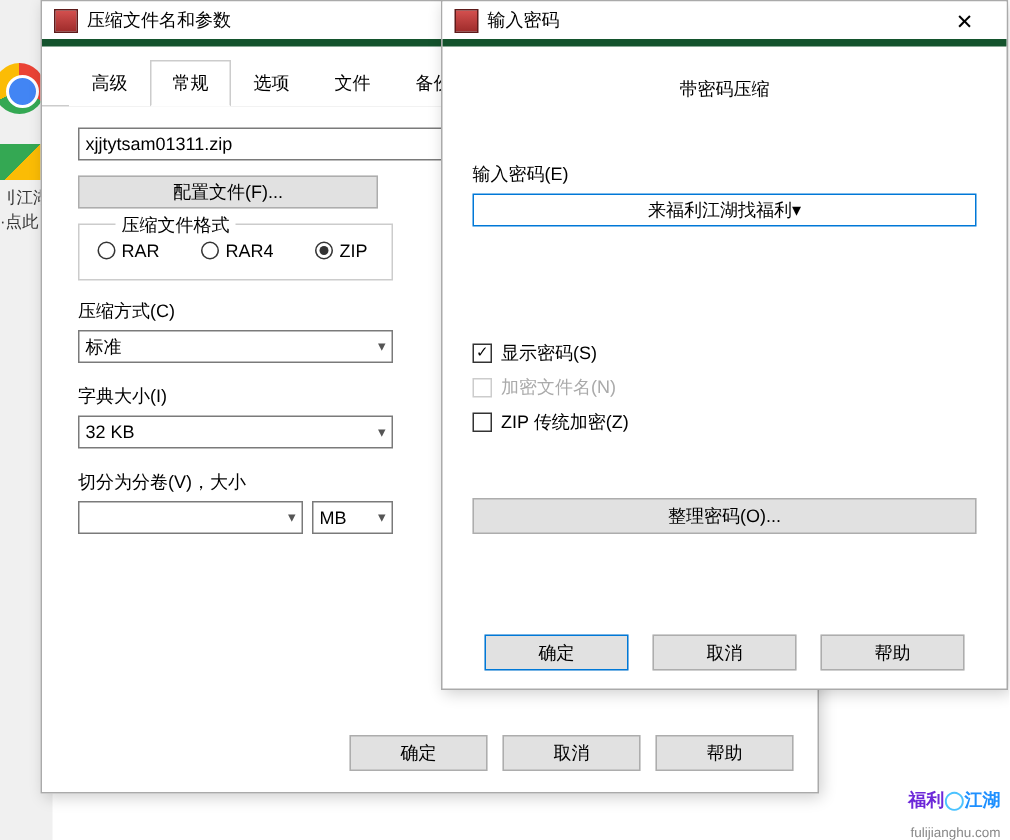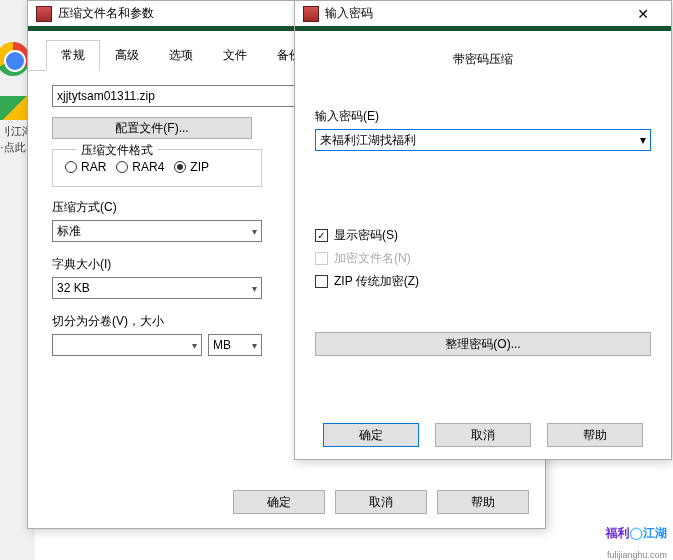--- a/index.html
+++ b/index.html
@@ -20,31 +20,31 @@
 .tab{padding:6px 14px;border:1px solid transparent;cursor:pointer;background:#fff;position:relative;top:1px}
 .tab.active{border:1px solid #ccc;border-bottom:1px solid #fff}
 .body1{padding:14px 24px}
 .field-label{margin-bottom:4px;font-size:12px}
 .row{display:flex;align-items:center;gap:6px;margin-bottom:10px}
 .text-input{flex:1;height:22px;border:1px solid #7a7a7a;padding:0 4px;background:#fff}
 .btn{height:22px;border:1px solid #adadad;background:#e1e1e1;padding:0 12px;cursor:pointer;min-width:80px}
 .btn-wide{min-width:200px}
 .group{border:1px solid #ccc;padding:10px 12px 12px;margin-bottom:12px;position:relative}
 .group-title{position:absolute;top:-8px;left:24px;background:#fff;padding:0 4px;font-size:12px}
-.radios{display:flex;gap:10px;align-items:center}
+.radios{display:flex;gap:28px;align-items:center}
 .radio{display:flex;align-items:center;gap:4px;cursor:pointer}
 .radio-dot{width:12px;height:12px;border:1px solid #333;border-radius:50%;display:flex;align-items:center;justify-content:center}
 .radio.checked .radio-dot::after{content:"";width:6px;height:6px;background:#333;border-radius:50%}
 .select{height:22px;border:1px solid #7a7a7a;background:#fff;display:flex;align-items:center;justify-content:space-between;padding:0 4px;cursor:pointer}
 .select .chev{font-size:10px;color:#555}
 .footer-btns{position:absolute;bottom:14px;right:16px;display:flex;gap:10px}
 .footer-btns .btn{min-width:92px;height:24px}
 .win2 .body2{padding:14px 20px}
 .subtitle{text-align:center;margin:6px 0 40px;font-size:12px}
-.pw-input{width:100%;height:22px;border:1px solid #0078d7;padding:0 4px;display:flex;align-items:center;justify-content:space-between}
+.pw-input{width:100%;height:22px;border:1px solid #0078d7;padding:0 4px;display:flex;align-items:center;justify-content:center}
 .check{display:flex;align-items:center;gap:6px;margin:6px 0;cursor:pointer}
 .check-box{width:13px;height:13px;border:1px solid #333;display:flex;align-items:center;justify-content:center;font-size:10px;line-height:1}
 .check.disabled{color:#aaa}
 .check.disabled .check-box{border-color:#ccc}
 .organize-btn{width:100%;height:24px;margin-top:36px;border:1px solid #adadad;background:#e1e1e1;cursor:pointer}
 .win2-footer{position:absolute;bottom:12px;left:0;right:0;display:flex;justify-content:center;gap:16px}
 .win2-footer .btn{min-width:96px;height:24px}
 .win2-footer .btn.primary{border:1px solid #0078d7}
 .watermark{position:absolute;right:6px;bottom:2px;font-size:18px;font-weight:bold}
 .wm1{color:#6d28d9}
@@ -59,22 +59,22 @@
 <div class="maps-icon"></div>
 <div class="desk-label" style="top:124px">刂江湖</div>
 <div class="desk-label" style="top:140px">·点此</div>
 
 <div class="window win1">
   <div class="titlebar">
     <div class="ticon"></div>
     <div class="ttext">压缩文件名和参数</div>
   </div>
   <div class="tabs">
+    <div class="tab">高级</div>
     <div class="tab active">常规</div>
-    <div class="tab">高级</div>
     <div class="tab">选项</div>
     <div class="tab">文件</div>
     <div class="tab">备份</div>
   </div>
   <div class="body1">
     <div class="row">
       <input class="text-input" value="xjjtytsam01311.zip" style="">
     </div>
     <div class="row">
       <button class="btn btn-wide">配置文件(F)...</button>

